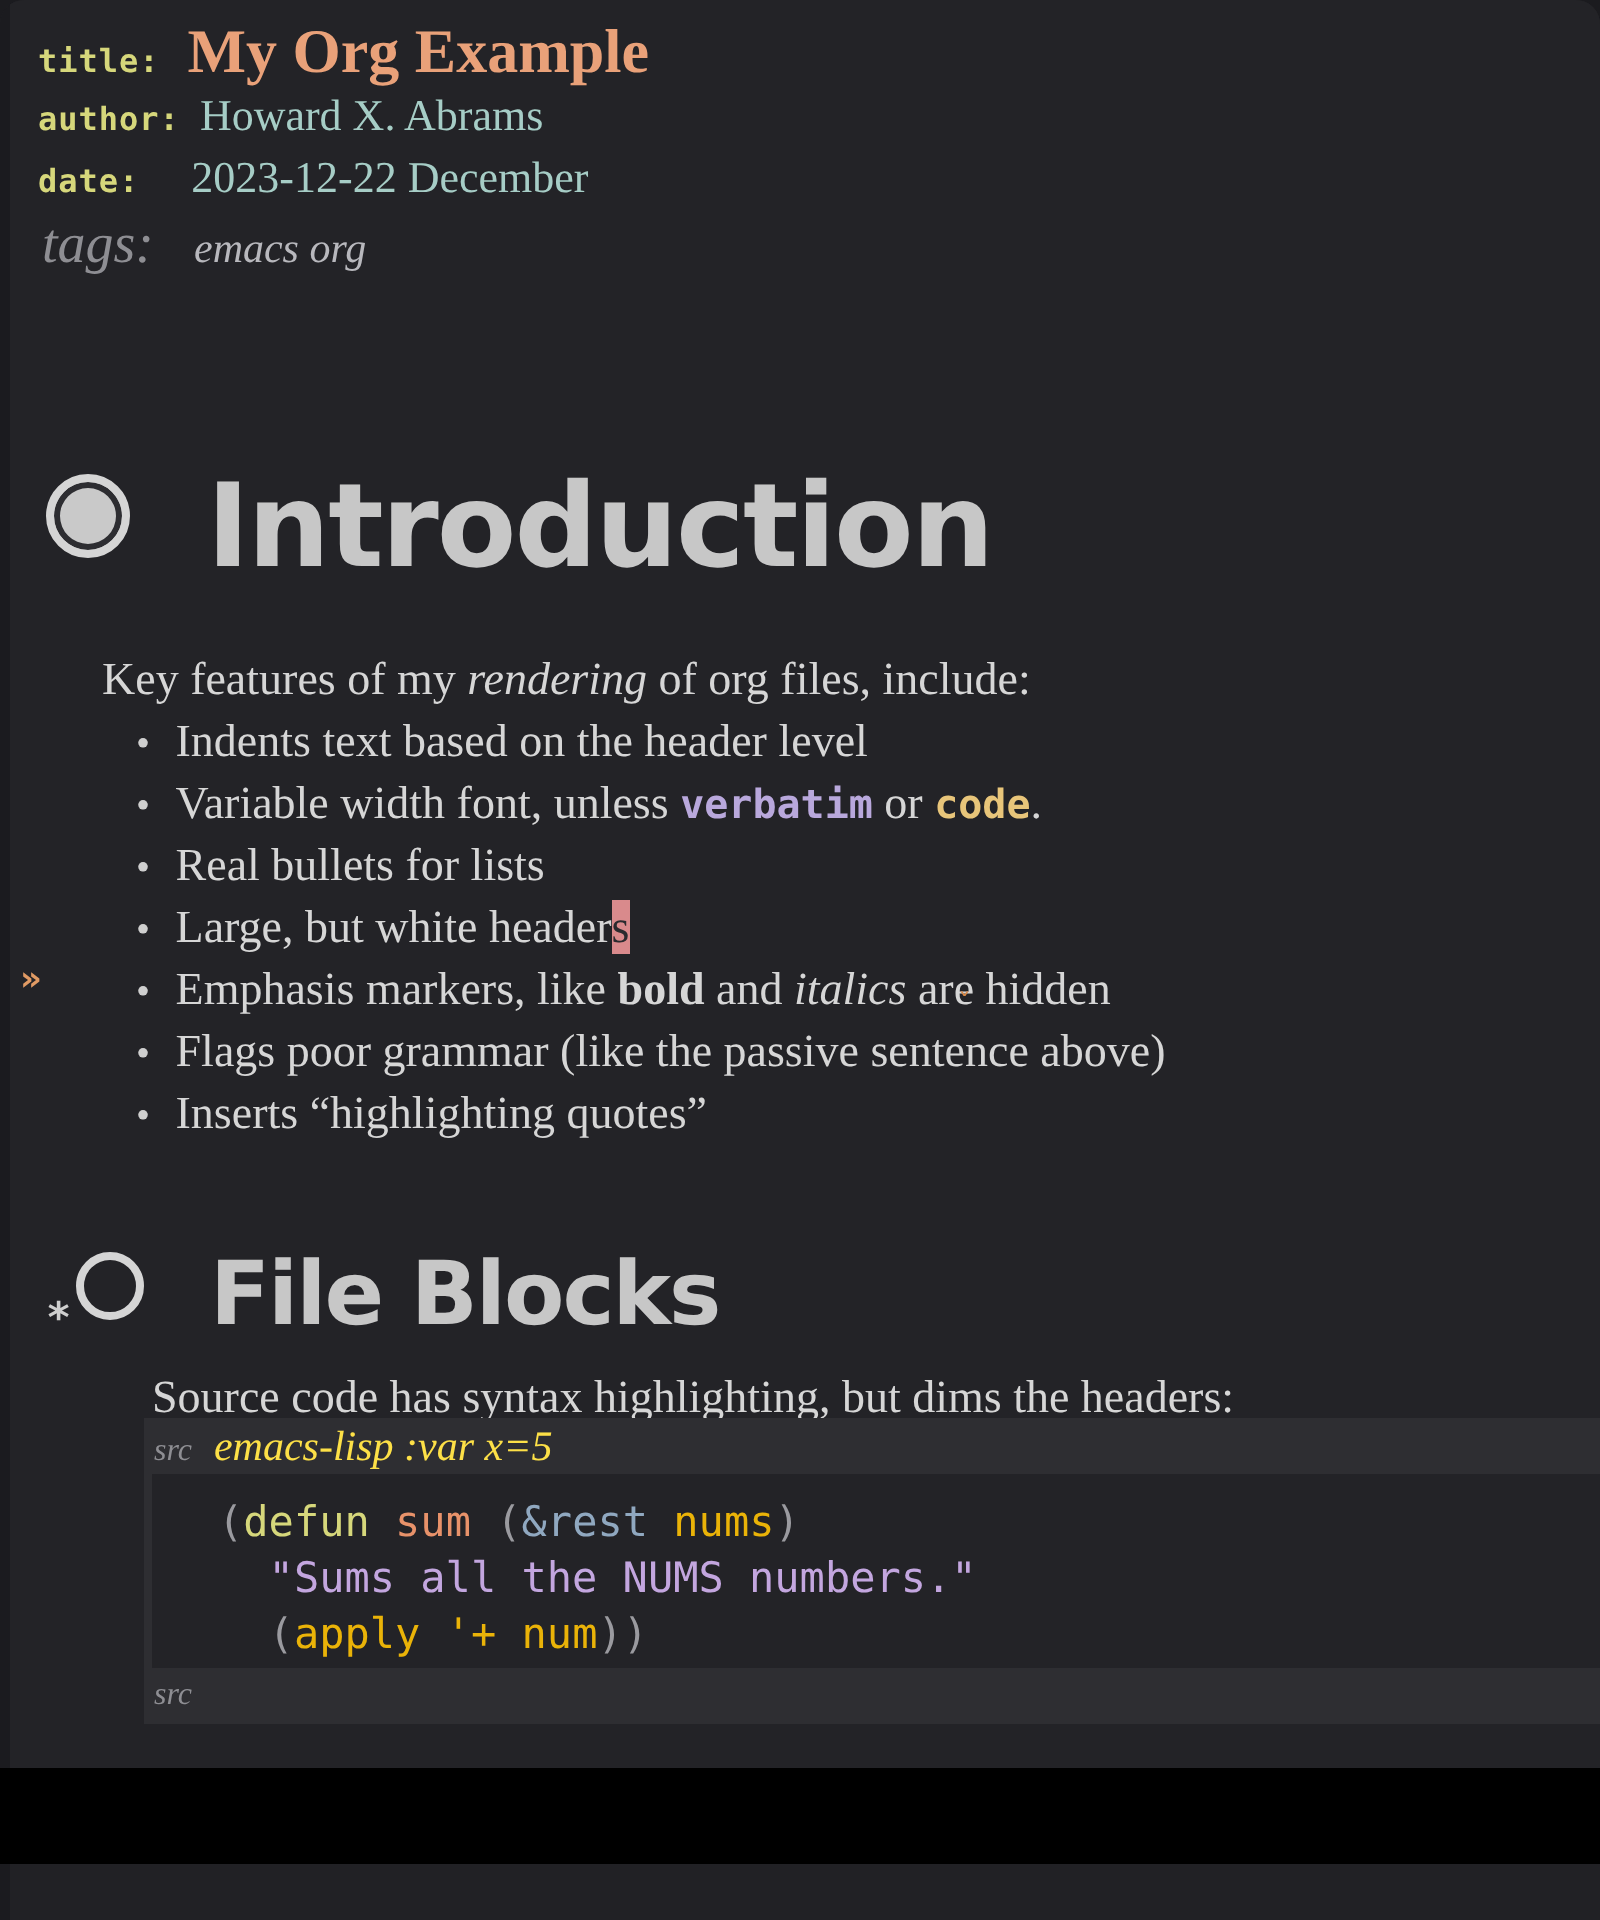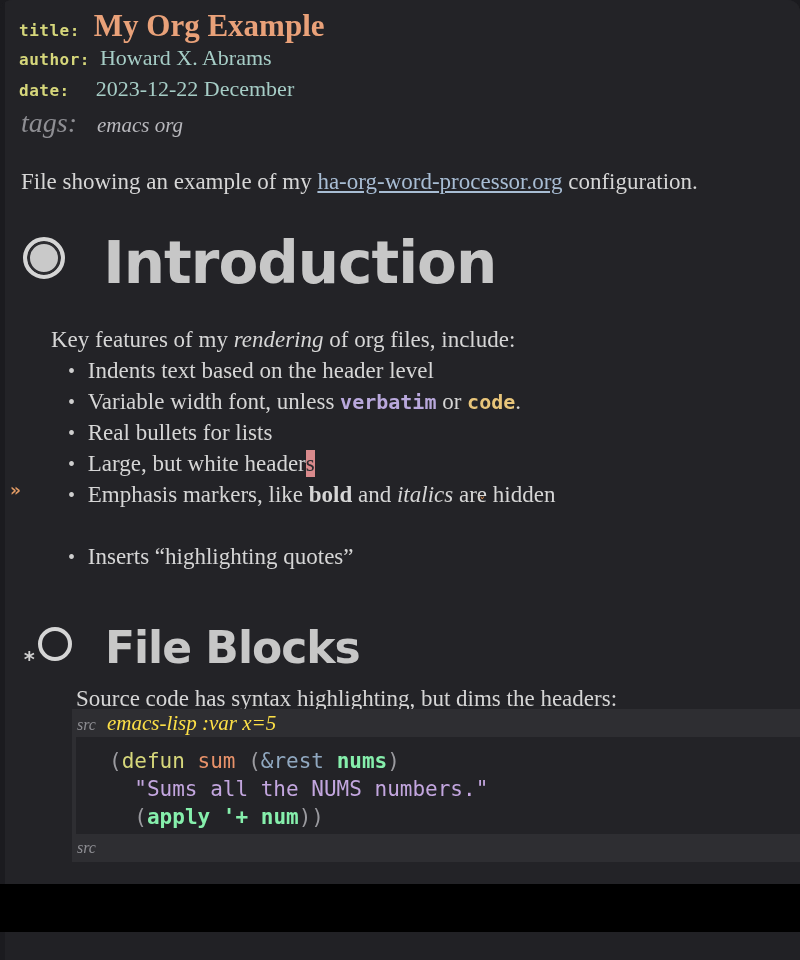--- a/index.html
+++ b/index.html
@@ -237,21 +237,21 @@
     white-space: pre;
     font-family: "DejaVu Sans Mono", monospace;
     font-size: 21px;
     line-height: 1;
     color: #c8c8c8;
   }
   .c-paren   { color: #9a9a9f; }
   .c-keyword { color: #d6d77b; }
   .c-func    { color: #e8926a; }
   .c-amp     { color: #90a8c0; }
-  .c-var     { color: #86efac; font-weight: bold; }
+  .c-var     { color: #eab308; }
   .c-string  { color: #c3a6df; }
 
   
   #modeline {
     position: absolute;
     left: 0; top: 884px;
     width: 800px; height: 48px;
     background: #000000;
   }
 
@@ -291,23 +291,20 @@
     <div class="kwline" style="left:14px; top:78px;">
       <span class="kw">date:</span>
       <span class="val" style="margin-left:22px;">2023-12-22 December</span>
     </div>
 
     <div class="kwline" style="left:16px; top:109px;">
       <span class="tags-key">tags:</span>
       <span class="tags-val" style="margin-left:16px;">emacs org</span>
     </div>
 
-    <div class="para" style="left:16px; top:170px;">
-      <span>File showing an example of my </span><a class="orglink" href="#">ha-org-word-processor.org</a><span> configuration.</span>
-    </div>
 
     <div class="heading h1" style="left:18px; top:234px;">
       <span class="bullet-ring"></span>
       <span style="margin-left:19px;">Introduction</span>
     </div>
 
     <div class="listline" style="left:46px; top:328px;">
       <span>Key features of my </span><span class="ital">rendering</span><span> of org files, include:</span>
     </div>
 
@@ -329,20 +326,24 @@
     <div class="listline" style="left:63px; top:452px;">
       <span class="dot">•</span>
       <span style="margin-left:7px;">Large, but white header</span><span class="cursor">s</span>
     </div>
 
     <div class="listline" style="left:63px; top:483px;">
       <span class="dot">•</span>
       <span style="margin-left:7px;">Emphasis markers, like </span><span class="bold">bold</span><span> and </span><span class="ital">italics</span><span> are hidden</span>
     </div>
 
+    <div class="listline" style="left:63px; top:514px;">
+      <span class="dot">•</span>
+      <span style="margin-left:7px;">Flags poor grammar (like the passive sentence above)</span>
+    </div>
 
     <div class="listline" style="left:63px; top:545px;">
       <span class="dot">•</span>
       <span style="margin-left:7px;">Inserts “highlighting quotes”</span>
     </div>
 
     <div id="fringe-arrow">»</div>
     <div id="grammar-flag">ˇ</div>
 
     <div class="heading h2" style="left:18px; top:626px;">

